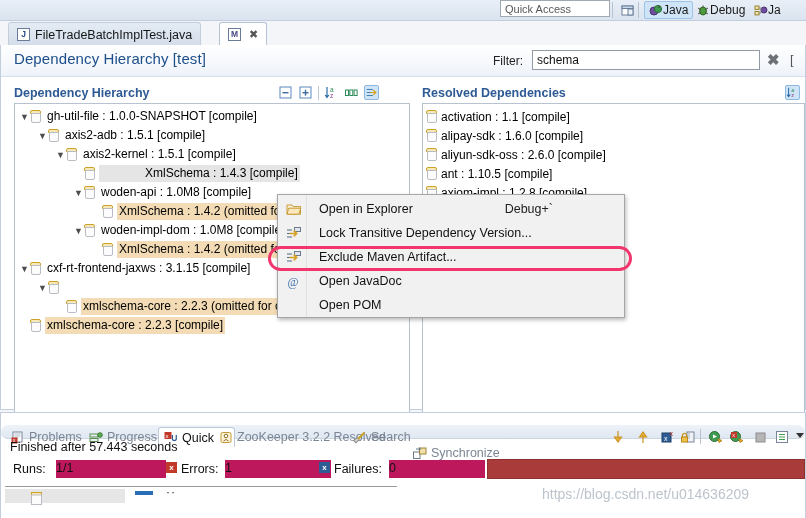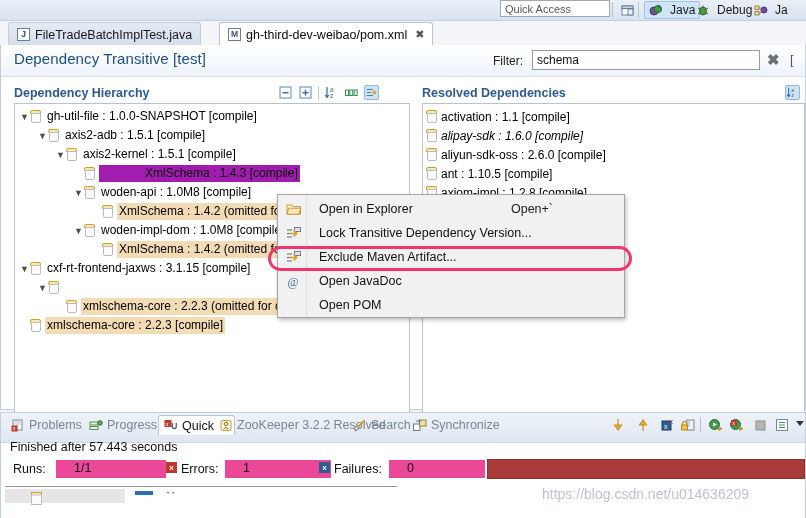--- a/index.html
+++ b/index.html
@@ -23,21 +23,21 @@
   }
   #quick-access {
     position:absolute; left:500px; top:0px; width:110px; height:17px;
     background:#fff; border:1px solid #a0a8b0;
     font-size:11px; color:#585858; padding:1px 4px; line-height:14px;
     white-space:nowrap; overflow:hidden;
   }
   .tb-sep { position:absolute; top:2px; width:1px; height:16px; background:#b9c3d0; }
   .persp-btn {
     position:absolute; top:1px; height:18px; display:flex; align-items:center;
-    gap:7px; padding:0 4px; font-size:12px; color:#1a1a1a; white-space:nowrap;
+    gap:0; padding:0 4px; font-size:12px; color:#1a1a1a; white-space:nowrap;
   }
   .persp-btn.active { background:#cfe4f7; border:1px solid #9dc3e6; border-radius:2px; }
   .persp-ic { width:14px; height:13px; position:relative; display:inline-block; }
 
   
   #editor-tabs { position:absolute; left:0; top:21px; width:806px; height:25px; }
   .etab {
     position:absolute; top:1px; height:24px; display:flex; align-items:center;
     gap:5px; padding:0 8px; font-size:12.5px; white-space:nowrap;
     border:1px solid #c3cedd; border-bottom:none;
@@ -98,21 +98,21 @@
     border:1px solid #c9a227; background:#f7e8b8; border-radius:2px 2px 0 0;
     box-sizing:border-box;
   }
   .jar::after {
     content:''; position:absolute; left:0.5px; top:3px; width:10px; height:10px;
     border:1px solid #b9bcc2; background:#fcfcfd; border-radius:0 0 2px 2px;
     box-sizing:border-box;
   }
   .row .lbl { padding:0 2px; line-height:17px; }
   .row.hl .lbl { background:#f3dcb5; }
-  .row.sel .lbl { background:#a21caf;padding-left:46px; }
+  .row.sel .lbl { background:#e5e5e5;padding-left:46px; }
 
   
   .rrow {
     position:absolute; left:3px; height:19px; display:flex; align-items:center;
     font-size:12px; white-space:nowrap;
   }
 
   
   #ctx-menu {
     position:absolute; left:277px; top:194px; width:348px; height:124px;
@@ -148,40 +148,41 @@
   }
   .ptab.inactive { background:linear-gradient(to bottom,#eaf0f7,#dce5f0); color:#15181b; }
   .ptab.active { background:#ffffff; color:#000; }
 
   
   #bottom-view {
     position:absolute; left:0; top:412px; width:806px; height:106px;
     background:#fff; border:1px solid #c3cedd;
   }
   #bv-tabbar {
-    position:absolute; left:0; top:0; width:804px; height:30px;
+    position:absolute; left:0; top:12px; width:804px; height:14px;
     background:linear-gradient(to bottom,#eef3f9,#dfe7f1);
     border-bottom:1px solid #ccd6e3;
+    border-radius:10px;
   }
   .vtab {
     position:absolute; top:2px; height:20px; display:flex; align-items:center; gap:4px;
     padding:0 5px; font-size:12.5px; color:#7b8694; white-space:nowrap;
   }
   .vtab.active { background:#ffffff; color:#111; border:1px solid #bcc8d7;
     border-bottom:none; border-radius:3px 3px 0 0; }
   .vicon { width:14px; height:13px; position:relative; }
   .vt-close { font-size:11px; color:#555; margin-left:2px; }
   .bvtool { position:absolute; top:4px; width:16px; height:16px; }
 
   #finished-text { position:absolute; left:9px; top:27px; font-size:12.5px; color:#111; }
   #stats-row { position:absolute; left:0; top:46px; width:804px; height:22px; }
   .stat-lbl { position:absolute; top:3px; font-size:12.5px; color:#111; }
   .stat-val {
-    position:absolute; top:1px; height:18px; background:#ec4899;
-    font-size:12.5px; color:#111; line-height:16px; padding:0 18px; min-width:96px;
+    position:absolute; top:1px; height:18px; background:#be185d;
+    font-size:12.5px; color:#111; line-height:16px; padding:0 0; min-width:96px;
   }
   .stat-ic { position:absolute; top:3px; width:11px; height:11px; font-size:8px;
     color:#fff; text-align:center; line-height:11px; font-weight:bold; }
   #err-bar {
     position:absolute; left:486px; top:0px; width:318px; height:20px;
     background:#a93b3b; border:1px solid #8e3030;
   }
   #sash { position:absolute; left:4px; top:73px; width:392px; height:1px; background:#9b9b9b; }
   #bv-lower { position:absolute; left:0; top:74px; width:804px; height:31px; background:#fff; }
   .mini-jar { position:absolute; left:30px; top:5px; width:11px; height:13px; }
@@ -247,29 +248,28 @@
   </div>
 </div>
 
 <div id="editor-tabs">
   <div class="etab inactive" style="left:8px;">
     <span class="tabicon">J</span>
     <span>FileTradeBatchImplTest.java</span>
   </div>
   <div class="etab active" style="left:219px;">
     <span class="tabicon m">M</span>
-    <span>gh-third-dev-weibao/pom.xml</span>
     <span class="tabclose">✖</span>
   </div>
 </div>
 
 <div id="editor-body">
 
   <div id="form-header">
-    <div id="page-title">Dependency Transitive [test]</div>
+    <div id="page-title">Dependency Hierarchy [test]</div>
     <div id="filter-label">Filter:</div>
     <input id="filter-input" value="schema" style="">
     <div id="filter-clear">✖</div>
     <div id="filter-extra">[</div>
   </div>
 
   <div class="sec-title" style="left:13px; top:41px;">Dependency Hierarchy</div>
 
   <div class="sec-toolbar" style="left:277px; top:40px;">
     <span class="tb-ic">
@@ -383,21 +383,21 @@
       </svg>
     </span>
   </div>
 
   <div class="panel-box" style="left:421px; top:58px; width:383px; height:320px;">
     <div id="resolved-rows">
         <div class="rrow" style="top: 3px;">
           <span class="jar"></span>
           <span>activation : 1.1 [compile]</span>
         </div>
-        <div class="rrow" style="top: 22px; font-style: italic;">
+        <div class="rrow" style="top: 22px;">
           <span class="jar"></span>
           <span>alipay-sdk : 1.6.0 [compile]</span>
         </div>
         <div class="rrow" style="top: 41px;">
           <span class="jar"></span>
           <span>aliyun-sdk-oss : 2.6.0 [compile]</span>
         </div>
         <div class="rrow" style="top: 60px;">
           <span class="jar"></span>
           <span>ant : 1.10.5 [compile]</span>
@@ -446,21 +446,21 @@
   <div id="ctx-gutter"></div>
 
   <div class="mi" style="top:3px;">
     <span class="micon">
       <svg width="16" height="14" viewBox="0 0 16 14">
         <path d="M1 3 h5 l1.3 1.6 h7.2 v7.6 H1 Z" fill="#fdf3d8" stroke="#c59a34"></path>
         <path d="M2.6 6.2 h12.2 l-2 6 H1 Z" fill="#fbe9bd" stroke="#c59a34"></path>
       </svg>
     </span>
     <span class="mlabel">Open in Explorer</span>
-    <span class="maccel">Open+`</span>
+    <span class="maccel">Debug+`</span>
   </div>
 
   <div class="mi" style="top:51px;">
     <span class="micon">
       <svg width="16" height="15" viewBox="0 0 16 15">
         <rect x="8.5" y="1.5" width="6" height="4" fill="#dfe6ef" stroke="#6d7b8d"></rect>
         <path d="M1 4 h5 M1 7.5 h5 M1 11 h5" stroke="#4f6b86" stroke-width="1" fill="none"></path>
         <path d="M3.6 7.5 h7 M7.6 4.6 L10.8 7.5 L7.6 10.4" stroke="#d6a01e" stroke-width="1.5" fill="none"></path>
       </svg>
     </span>
@@ -534,21 +534,21 @@
             </svg></span>
           <span>ZooKeeper 3.2.2 Resolved</span>
         </div>
         <div class="vtab" style="left: 347px;">
           <span class="vicon"><svg width="14" height="13" viewBox="0 0 14 13">
               <rect x="1" y="8" width="4.5" height="3" transform="rotate(-40 3 9)" fill="#d8d8d8" stroke="#8b8b8b"></rect>
               <path d="M5 8 L11.5 1.5" stroke="#c9a227" stroke-width="2"></path>
             </svg></span>
           <span>Search</span>
         </div>
-        <div class="vtab" style="left: 407px;">
+        <div class="vtab" style="left: 407px; margin-top: 16px;">
           <span class="vicon"><svg width="14" height="13" viewBox="0 0 14 13">
               <rect x="0.5" y="5" width="6.5" height="6.5" fill="#fff" stroke="#6d7b8d"></rect>
               <rect x="6.5" y="1" width="6.5" height="6" fill="#f0e0a8" stroke="#9a8436"></rect>
               <path d="M3 2 h4 M6 0.5 L7.5 2 L6 3.5" stroke="#4f6b86" fill="none" stroke-width="0.9"></path>
             </svg></span>
           <span>Synchronize</span>
         </div>
       </div>
 
     <span class="bvtool" style="left:609px;">

